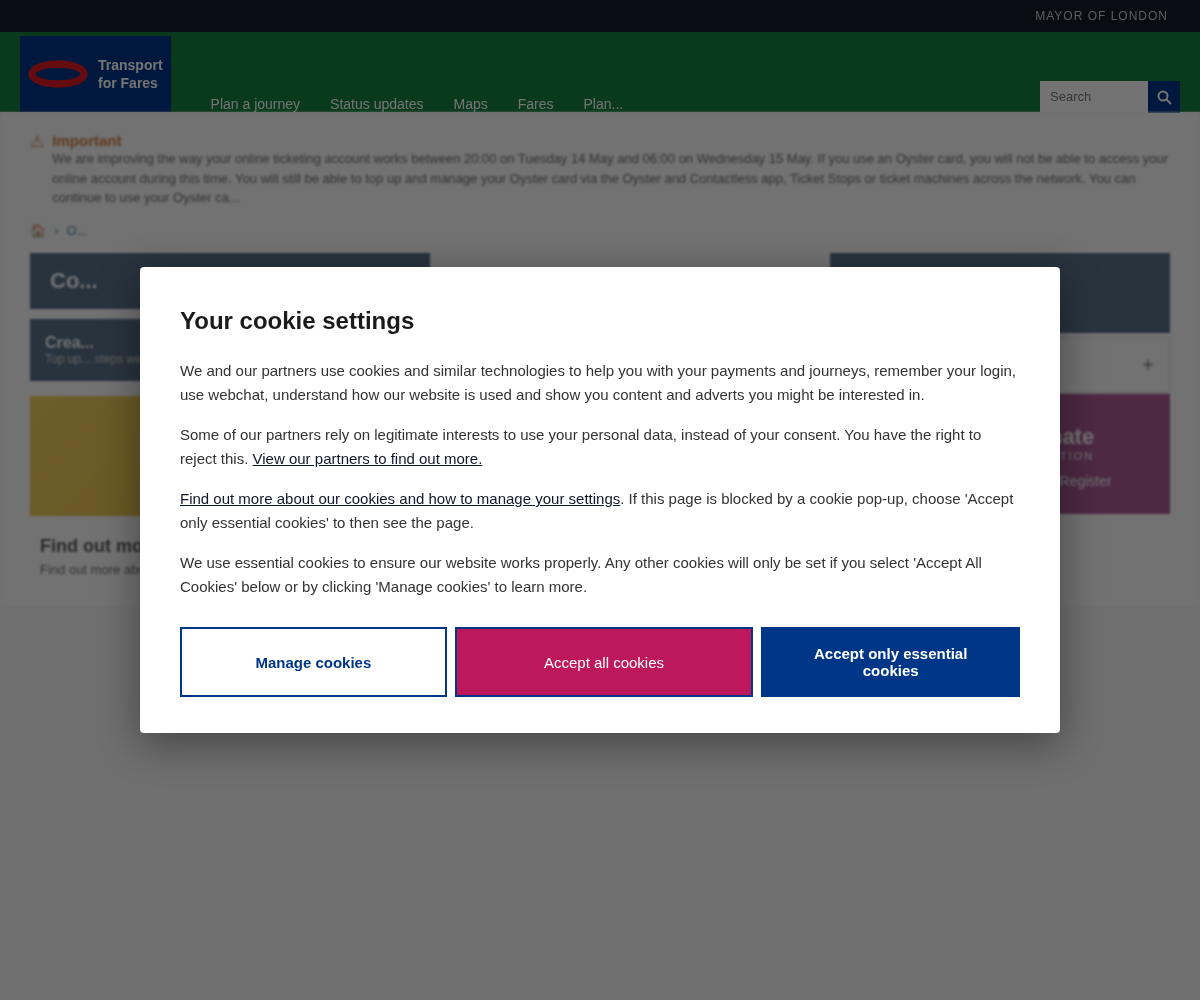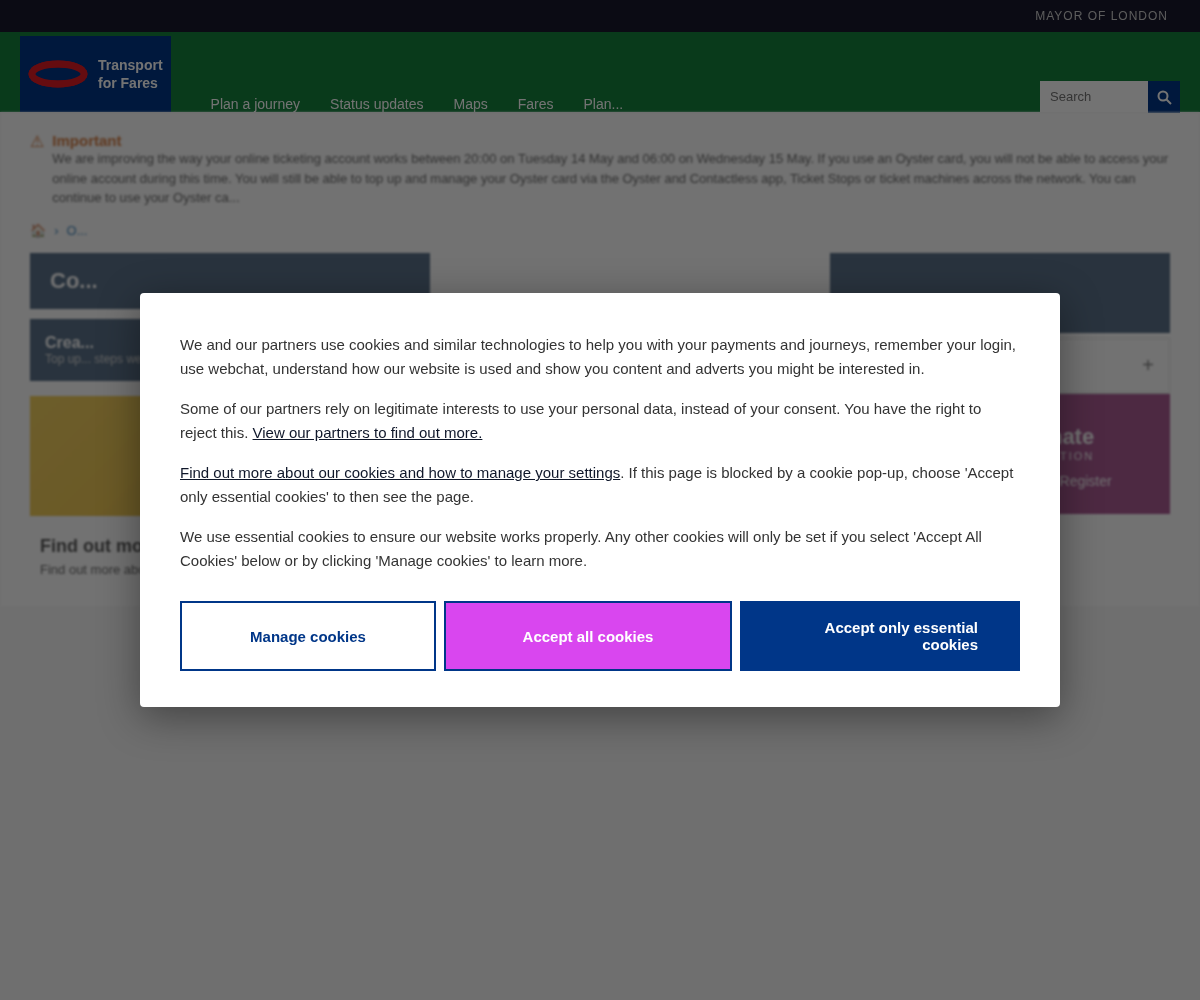--- a/index.html
+++ b/index.html
@@ -263,40 +263,39 @@
       color: #003688;
       padding: 16px 28px;
       font-size: 15px;
       font-weight: bold;
       cursor: pointer;
       flex: 1;
       min-width: 200px;
     }
     .btn-accept-all {
       border: 2px solid #003688;
-      background: #d946ef;
+      background: #be185d;
       color: white;
       padding: 16px 44px;
       font-size: 15px;
-      font-weight: bold;
+      font-weight: normal;
       cursor: pointer;
       flex: 1;
       min-width: 200px;
     }
     .btn-accept-essential {
       border: 2px solid #003688;
       background: #003688;
       color: white;
-      padding: 16px 40px;
+      padding: 16px 24px;
       font-size: 15px;
       font-weight: bold;
       cursor: pointer;
       flex: 1;
       min-width: 200px;
-      text-align: right;
     }
 
     
     .circle-icon {
       width: 80px;
       height: 80px;
       border-radius: 50%;
       background: #e8b000;
       display: flex;
       align-items: center;
@@ -427,20 +426,21 @@
           </div>
         </div>
         <div class="donate-cta">Join the NHS Organ Donor Register</div>
       </div>
     </div>
   </div>
 </div>
 
 <div class="overlay">
   <div class="modal">
+    <h2 class="modal-title">Your cookie settings</h2>
     <div class="modal-body">
       <p>We and our partners use cookies and similar technologies to help you with your payments and journeys, remember your login, use webchat, understand how our website is used and show you content and adverts you might be interested in.</p>
       <p>
         <span>Some of our partners rely on legitimate interests to use your personal data, instead of your consent. You have the right to reject this.</span>
         <a href="#">View our partners to find out more.</a>
       </p>
       <p>
         <a href="#">Find out more about our cookies and how to manage your settings</a><span>. If this page is blocked by a cookie pop-up, choose 'Accept only essential cookies' to then see the page.</span>
       </p>
       <p>We use essential cookies to ensure our website works properly. Any other cookies will only be set if you select 'Accept All Cookies' below or by clicking 'Manage cookies' to learn more.</p>

